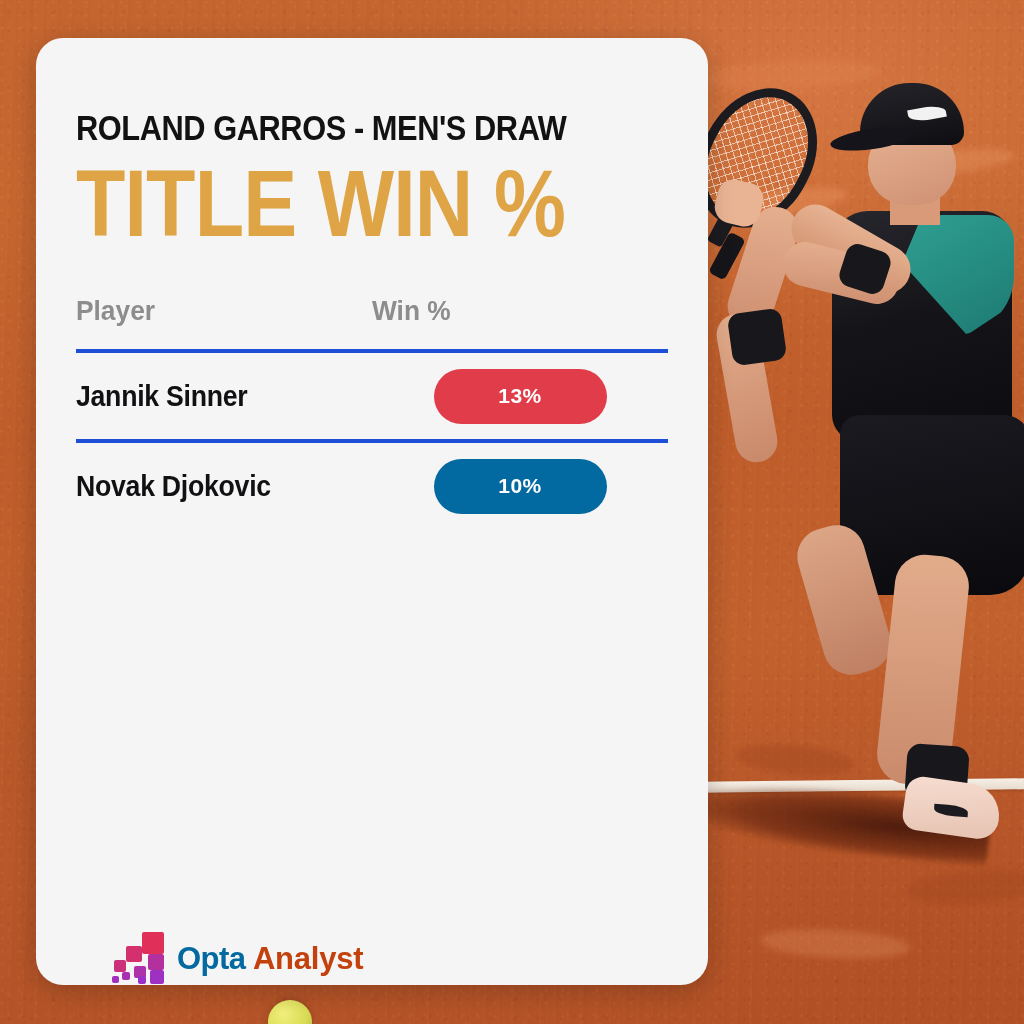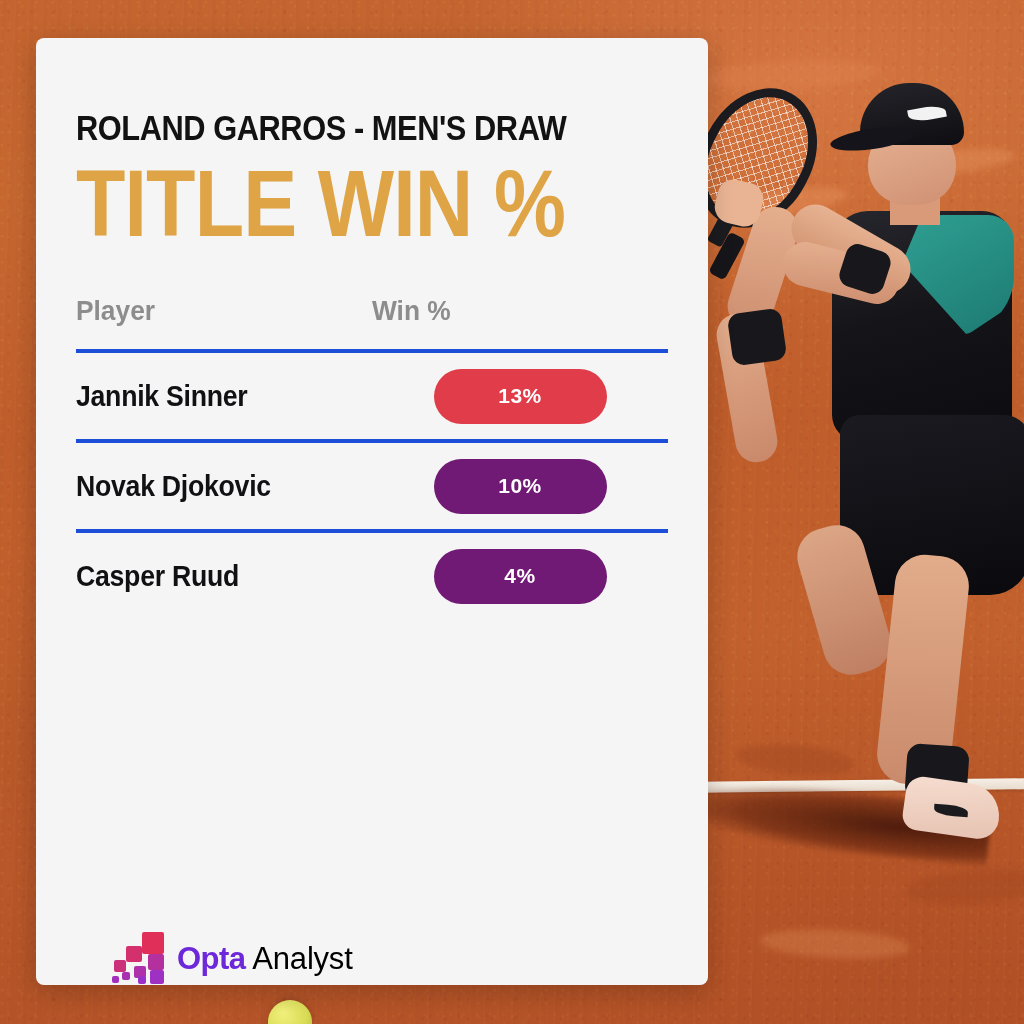--- a/index.html
+++ b/index.html
@@ -101,21 +101,21 @@
   .leg-f{left:196px;top:500px;width:74px;height:230px;border-radius:30px;background:linear-gradient(175deg,#e2ac8b,#c98a6b);transform:rotate(6deg);}
   .leg-b{left:120px;top:470px;width:68px;height:150px;border-radius:28px;background:linear-gradient(175deg,#dca686,#bf7f63);transform:rotate(-16deg);}
   .sock{left:216px;top:690px;width:62px;height:56px;border-radius:14px;background:#17171c;transform:rotate(4deg);}
   .shoe{left:214px;top:726px;width:96px;height:54px;border-radius:18px 34px 22px 16px;background:linear-gradient(170deg,#f6ddd0,#e6c2b1);transform:rotate(8deg);}
   .shoe-sw{left:244px;top:750px;width:34px;height:11px;background:#1a1a1f;border-radius:0 60% 0 60%;transform:rotate(4deg);}
   .shoe-tab{left:236px;top:700px;width:26px;height:22px;background:#2ec8d8;border-radius:5px;}
 
   
   #card{
     position:absolute;left:36px;top:38px;width:672px;height:947px;
-    background:#f5f5f5;border-radius:8px;
+    background:#f5f5f5;border-radius:27px;
     box-shadow:0 6px 26px rgba(0,0,0,.22);
     overflow:hidden;
   }
   .card-inner{padding:0 40px;}
 
   .kicker{
     margin-top:72px;
     font-family:"Liberation Sans", sans-serif;
     font-weight:700;font-size:35px;letter-spacing:-0.5px;
     color:#121212;line-height:1;
@@ -147,29 +147,29 @@
   }
   td.player-c span{display:inline-block;transform:scaleX(.92);transform-origin:left center;}
   td.win-c{text-align:center;}
 
   .pill{
     display:inline-flex;align-items:center;justify-content:center;
     width:173px;height:55px;border-radius:28px;
     color:#ffffff;font-size:21px;font-weight:700;letter-spacing:.5px;
   }
   .pill.red{background:#e03c4a;}
-  .pill.dark{background:#701a75;}
+  .pill.dark{background:#0369a1;}
 
   
   #logo{position:absolute;left:76px;top:894px;display:flex;align-items:center;gap:13px;}
   .logo-mark{position:relative;width:52px;height:52px;}
   .logo-mark i{position:absolute;display:block;border-radius:2px;}
   .logo-word{font-size:31px;line-height:1;white-space:nowrap;}
-  .logo-word b{font-weight:700;color:#6d28d9;letter-spacing:-.5px;text-align:center;}
-  .logo-word s{font-weight:400;color:#000000;text-decoration:none;letter-spacing:-.2px;}
+  .logo-word b{font-weight:700;color:#0369a1;letter-spacing:-.5px;text-align:center;}
+  .logo-word s{font-weight:700;color:#c2410c;text-decoration:none;letter-spacing:-.2px;}
 </style>
 </head>
 <body>
 
 <div id="bg">
   <div class="clay"></div>
   <div class="clay-noise"></div>
   <div class="clay-streaks"></div>
   <div class="scuff s1"></div>
   <div class="scuff s2"></div>
@@ -225,24 +225,20 @@
       </thead>
       <tbody id="tbody">
           <tr>
             <td class="player-c"><span>Jannik Sinner</span></td>
             <td class="win-c"><span class="pill red">13%</span></td>
           </tr>
           <tr>
             <td class="player-c"><span>Novak Djokovic</span></td>
             <td class="win-c"><span class="pill dark">10%</span></td>
           </tr>
-          <tr>
-            <td class="player-c"><span>Casper Ruud</span></td>
-            <td class="win-c"><span class="pill dark">4%</span></td>
-          </tr>
         </tbody>
     </table>
 
   </div>
 
   <div id="logo">
     <span class="logo-mark">
         <i style="left: 30px; top: 0px; width: 22px; height: 22px; background: rgb(224, 48, 90);"></i>
         <i style="left: 14px; top: 14px; width: 16px; height: 16px; background: rgb(212, 48, 110);"></i>
         <i style="left: 2px; top: 28px; width: 12px; height: 12px; background: rgb(203, 48, 123);"></i>

